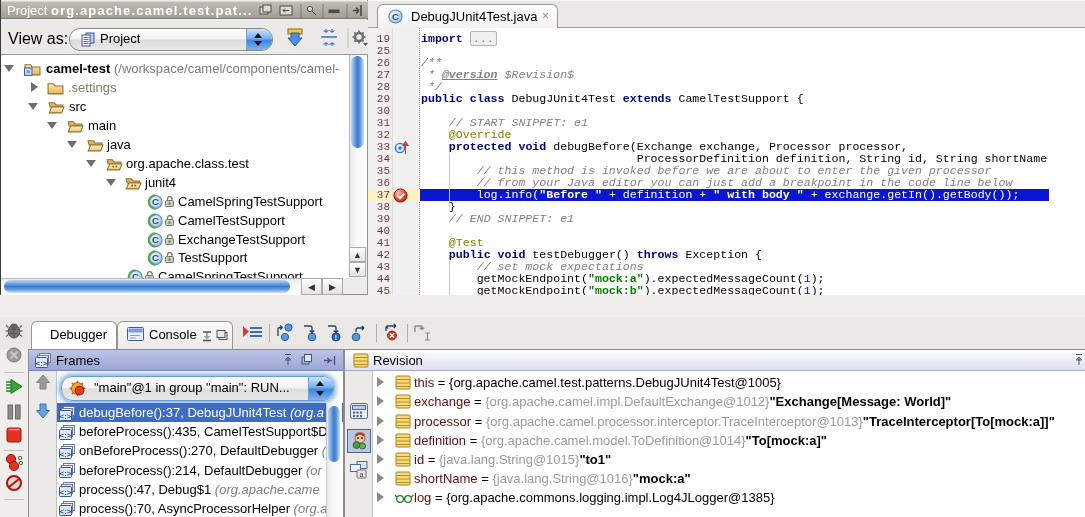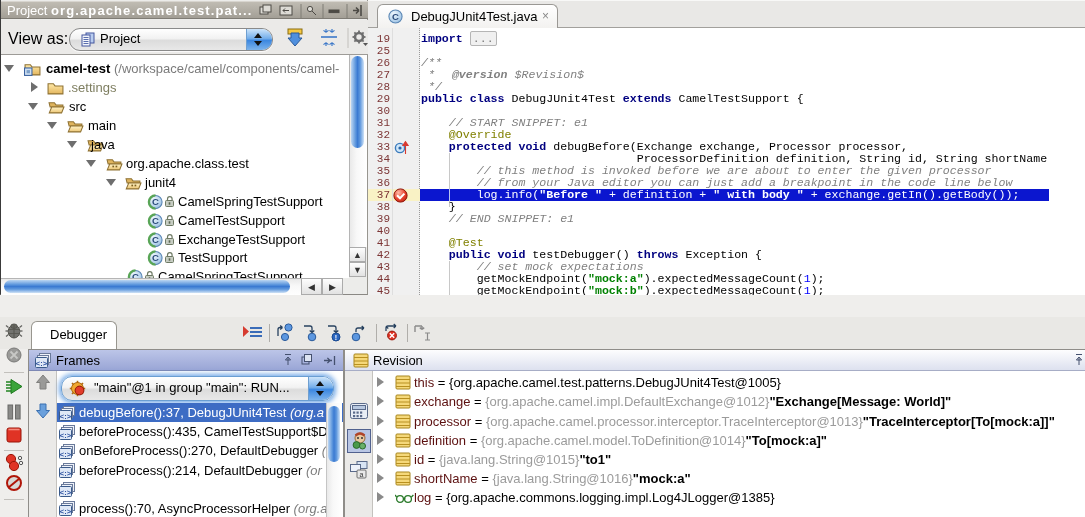--- a/index.html
+++ b/index.html
@@ -195,21 +195,21 @@
       <svg class="ticon" style="left:66px;" width="17" height="17" viewBox="0 0 16 16">
           <use href="#foldO"></use>
         </svg>
       <span class="ttext" style="left:87px;">main</span>
     </div>
     <div class="trow" style="top:79.8px;left:0;">
       <div class="tarrow tdown" style="left:66px;"></div>
       <svg class="ticon" style="left:86px;" width="17" height="17" viewBox="0 0 16 16">
           <use href="#foldO"></use>
         </svg>
-      <span class="ttext" style="left:90px;">java</span>
+      <span class="ttext" style="left:106px;">java</span>
     </div>
     <div class="trow" style="top:98.8px;left:0;">
       <div class="tarrow tdown" style="left:85px;"></div>
       <svg class="ticon" style="left:105px;" width="17" height="17" viewBox="0 0 16 16">
           <use href="#foldP"></use>
         </svg>
       <span class="ttext" style="left:125px;">org.apache.class.test</span>
     </div>
     <div class="trow" style="top:117.7px;left:0;">
       <div class="tarrow tdown" style="left:105px;"></div>
@@ -328,21 +328,21 @@
 45</div>
     </div>
     <div class="abs" id="code">
       <div class="abs" id="execline"></div>
       <div class="abs" style="left:28.5px;top:125.3px;width:1px;height:54px;background:#c8c8c8;"></div>
       <div class="abs" style="left:28.5px;top:161.3px;width:1px;height:12px;background:#b8c4f0;"></div>
       <div class="abs" style="left:28.5px;top:233.3px;width:1px;height:34px;background:#c8c8c8;"></div>
       <pre id="codepre"><span class="kw">import</span> <span class="fold">...</span>
 
 <span class="cm">/**
- * <span style="font-weight:bold;margin-left:10px;">@version</span> $Revision$
+ * <span style="font-weight:bold;text-decoration:underline;">@version</span> $Revision$
  */</span>
 <span class="kw">public</span> <span class="kw">class</span> DebugJUnit4Test <span class="kw">extends</span> CamelTestSupport {
 
     <span class="cm">// START SNIPPET: e1</span>
     <span class="an">@Override</span>
     <span class="kw">protected</span> <span class="kw">void</span> debugBefore(Exchange exchange, Processor processor,
                                ProcessorDefinition definition, String id, String shortName) {
         <span class="cm">// this method is invoked before we are about to enter the given processor</span>
         <span class="cm">// from your Java editor you can just add a breakpoint in the code line below</span>
         <span style="color:#fff;">log.info(<b>"Before "</b> + definition + <b>" with body "</b> + exchange.getIn().getBody());</span>
@@ -354,20 +354,42 @@
         <span class="cm">// set mock expectations</span>
         getMockEndpoint(<span class="st">"mock:a"</span>).expectedMessageCount(<span class="nm">1</span>);
         getMockEndpoint(<span class="st">"mock:b"</span>).expectedMessageCount(<span class="nm">1</span>);</pre>
     </div>
   </div>
 
   <div class="abs" id="debug">
     <div class="abs" id="dbgTabs">
       <div class="dbgtab" style="left:31px;width:86px;background:#ffffff;">
         <span style="position:absolute;left:18px;top:5px;text-align:center;">Debugger</span>
+      </div>
+      <div class="dbgtab" style="left:117px;width:116px;background:linear-gradient(#fafafa,#eceae7);">
+        <svg style="position:absolute;left:9px;top:5px;" width="17" height="15" viewBox="0 0 17 15">
+            <rect x="0.5" y="0.5" width="16" height="13" rx="1" fill="#e8eefa" stroke="#4a5a8a"></rect>
+            <rect x="1.5" y="1.5" width="14" height="4" fill="#7d9bd6"></rect>
+            <g stroke="#8aa0cc">
+              <line x1="3" y1="8.5" x2="13" y2="8.5"></line>
+              <line x1="3" y1="11" x2="9" y2="11"></line>
+            </g>
+          </svg>
+        <span style="position:absolute;left:31px;top:5px;">Console</span>
+        <svg style="position:absolute;left:84px;top:7px;" width="28" height="13" viewBox="0 0 28 13">
+            <g stroke="#555" fill="#555">
+              <line x1="1" y1="3" x2="9" y2="3" stroke-width="1.6"></line>
+              <path d="M5 4v4M5 9.5l-2.6-2.6M5 9.5l2.6-2.6" fill="none"></path>
+              <line x1="1" y1="11.5" x2="9" y2="11.5" stroke-width="1.6"></line>
+            </g>
+            <g stroke="#555" fill="#e8e8e8">
+              <rect x="17" y="3.5" width="8" height="7"></rect>
+              <rect x="15" y="1.5" width="8" height="7"></rect>
+            </g>
+          </svg>
       </div>
 
       <svg class="abs" style="left:240px;top:6px;" width="200" height="21" viewBox="0 0 200 21">
         <g>
           <path d="M3 3l6 5.5L3 14z" fill="#d63b2f"></path>
           <g stroke="#3a6cb8" stroke-width="2">
               <line x1="10" y1="5" x2="22" y2="5"></line>
               <line x1="10" y1="9" x2="22" y2="9"></line>
               <line x1="10" y1="13" x2="22" y2="13"></line>
             </g>
@@ -539,20 +561,21 @@
           </svg>
         <span style="position:absolute;left:22px;">beforeProcess():214, DefaultDebugger <i class="fital">(or</i></span>
       </div>
       <div class="frow" style="left:28px;top:129.6px;">
         <svg style="position:absolute;left:2px;top:1.5px;" width="17" height="16" viewBox="0 0 17 16">
             <rect x="4.5" y="1.5" width="11" height="9" fill="#eef2fa" stroke="#6a7a9a"></rect>
             <rect x="2.5" y="3.5" width="11" height="9" fill="#eef2fa" stroke="#6a7a9a"></rect>
             <rect x="0.5" y="5.5" width="12" height="10" rx="1" fill="#dfe8f6" stroke="#3a5a8a"></rect>
             <text x="6.5" y="13.5" font-size="7.5" font-weight="bold" fill="#2a50a0" text-anchor="middle">&lt;:&gt;</text>
           </svg>
+        <span style="position:absolute;left:22px;">process():47, Debug$1 <i class="fital">(org.apache.came</i></span>
       </div>
       <div class="frow" style="left:28px;top:148.7px;">
         <svg style="position:absolute;left:2px;top:1.5px;" width="17" height="16" viewBox="0 0 17 16">
             <rect x="4.5" y="1.5" width="11" height="9" fill="#eef2fa" stroke="#6a7a9a"></rect>
             <rect x="2.5" y="3.5" width="11" height="9" fill="#eef2fa" stroke="#6a7a9a"></rect>
             <rect x="0.5" y="5.5" width="12" height="10" rx="1" fill="#dfe8f6" stroke="#3a5a8a"></rect>
             <text x="6.5" y="13.5" font-size="7.5" font-weight="bold" fill="#2a50a0" text-anchor="middle">&lt;:&gt;</text>
           </svg>
         <span style="position:absolute;left:22px;">process():70, AsyncProcessorHelper <i class="fital">(org.a</i></span>
       </div>

